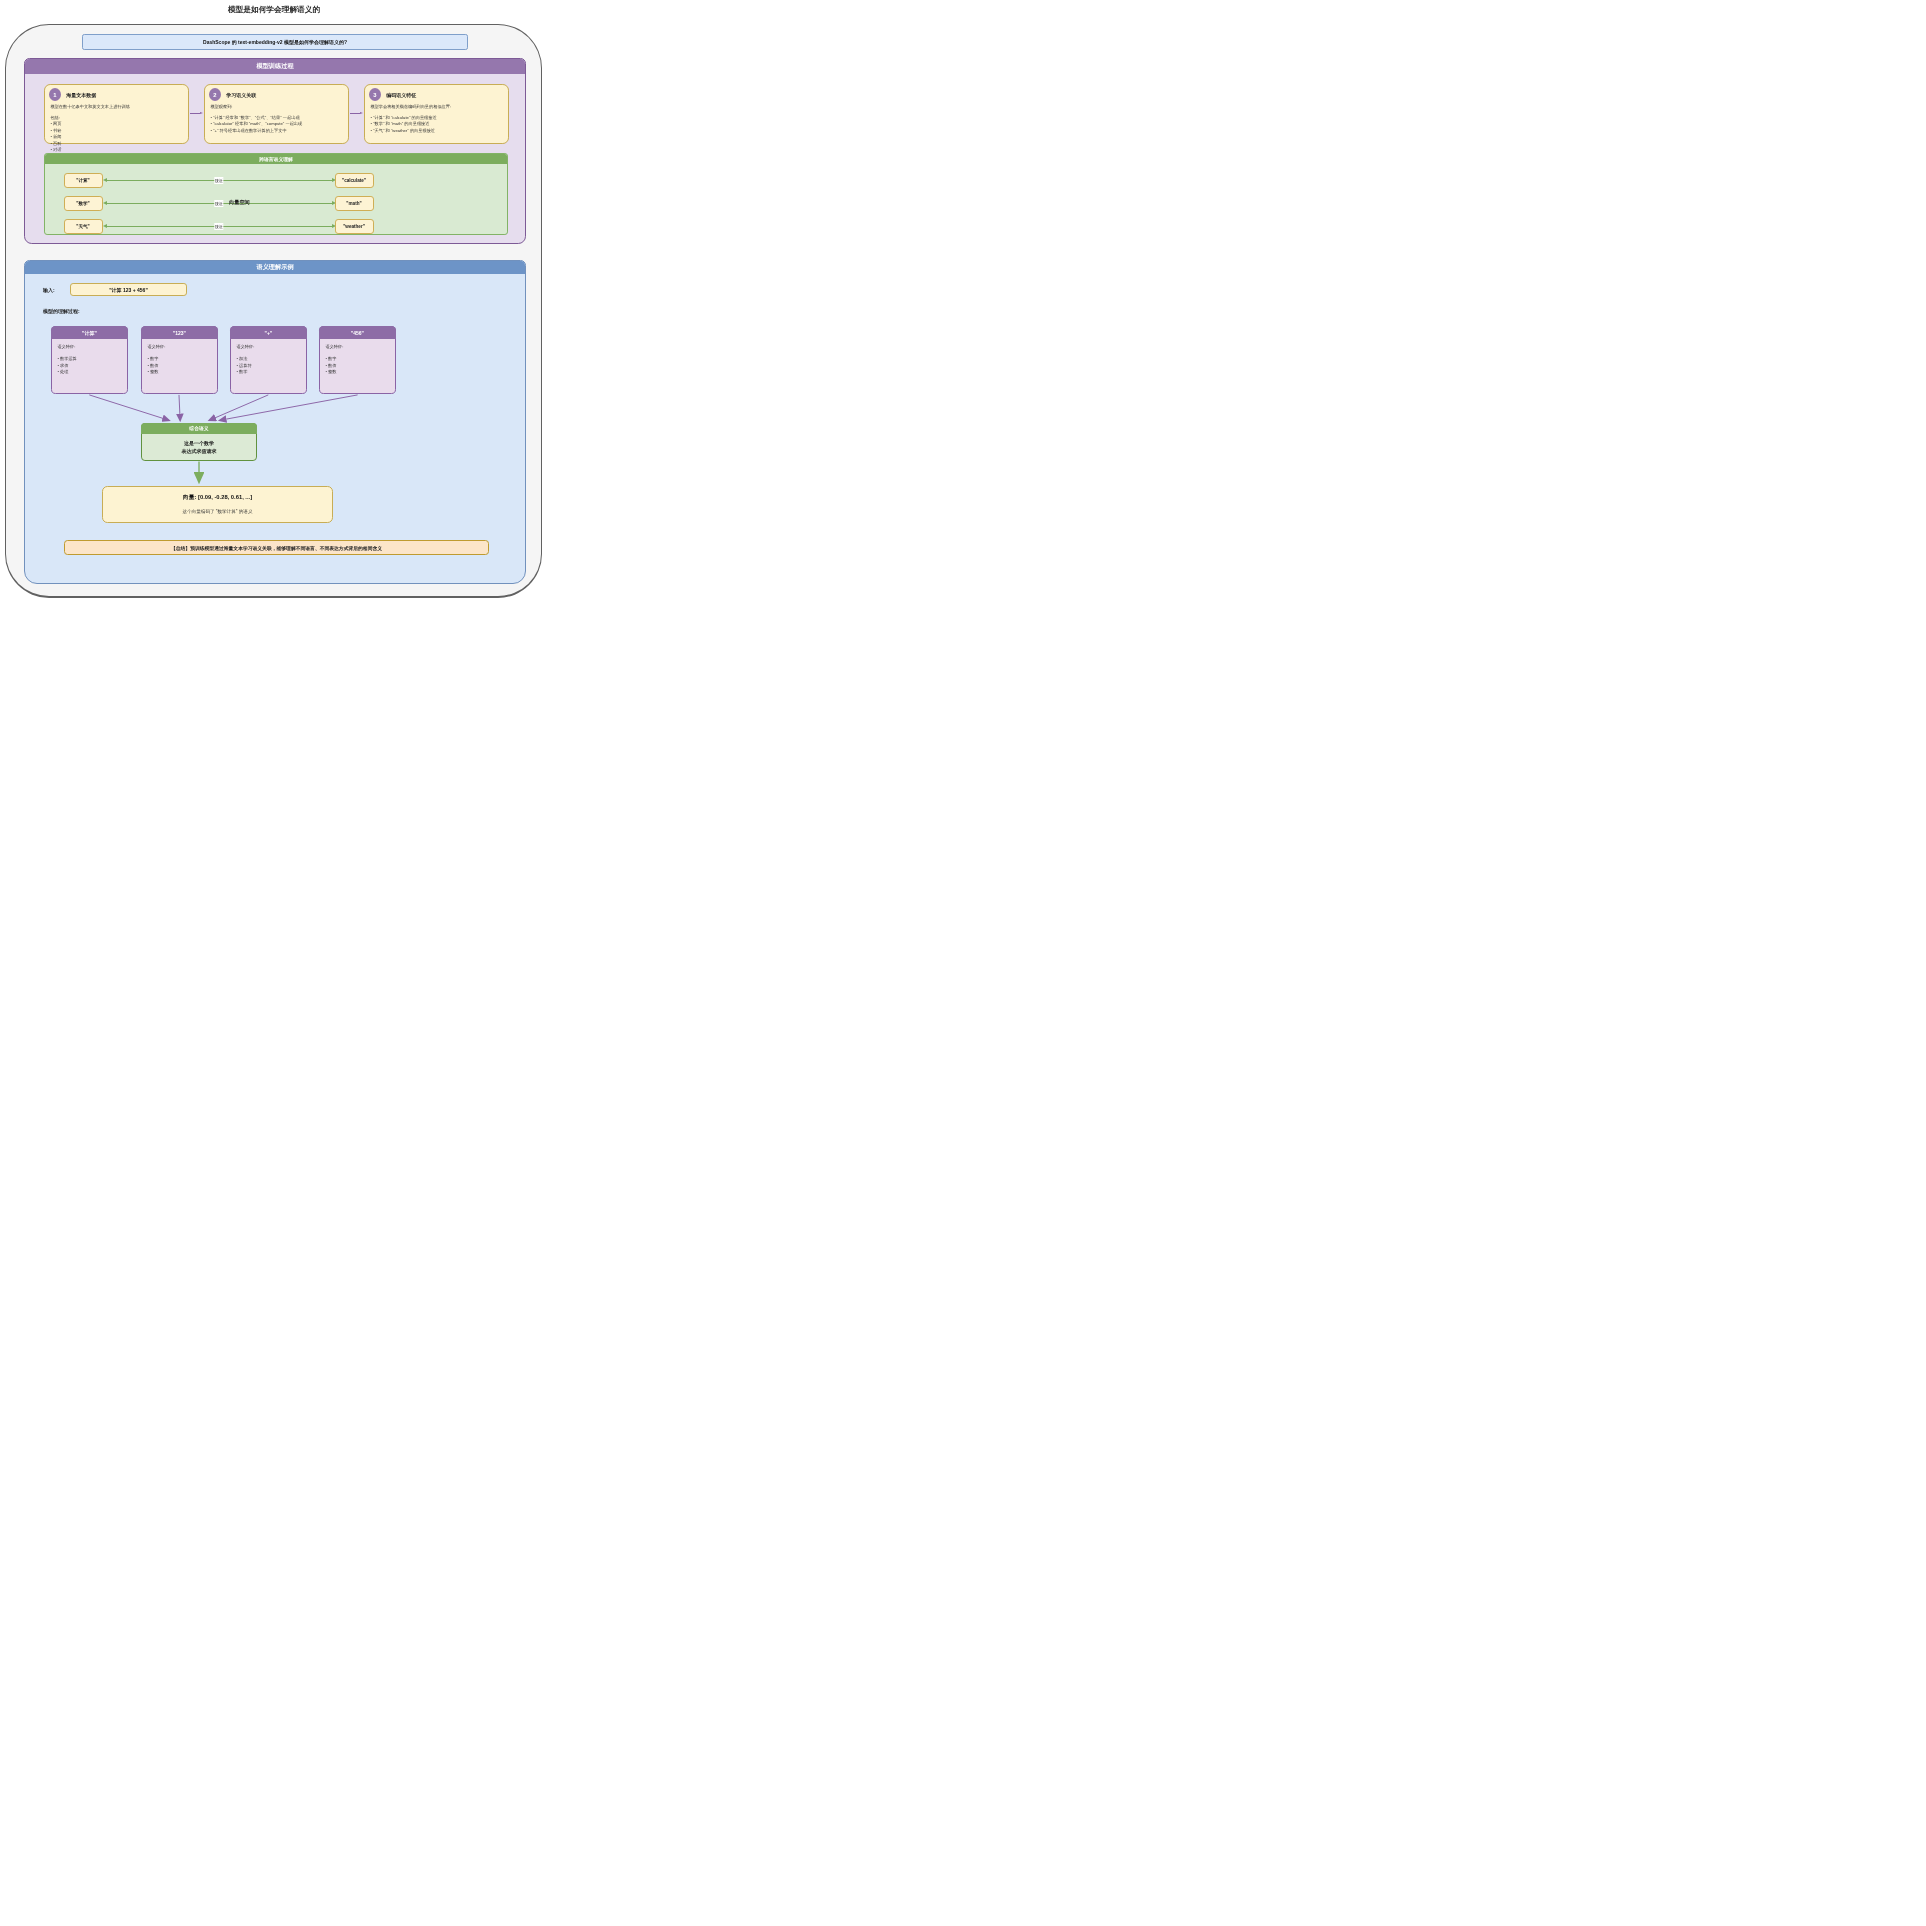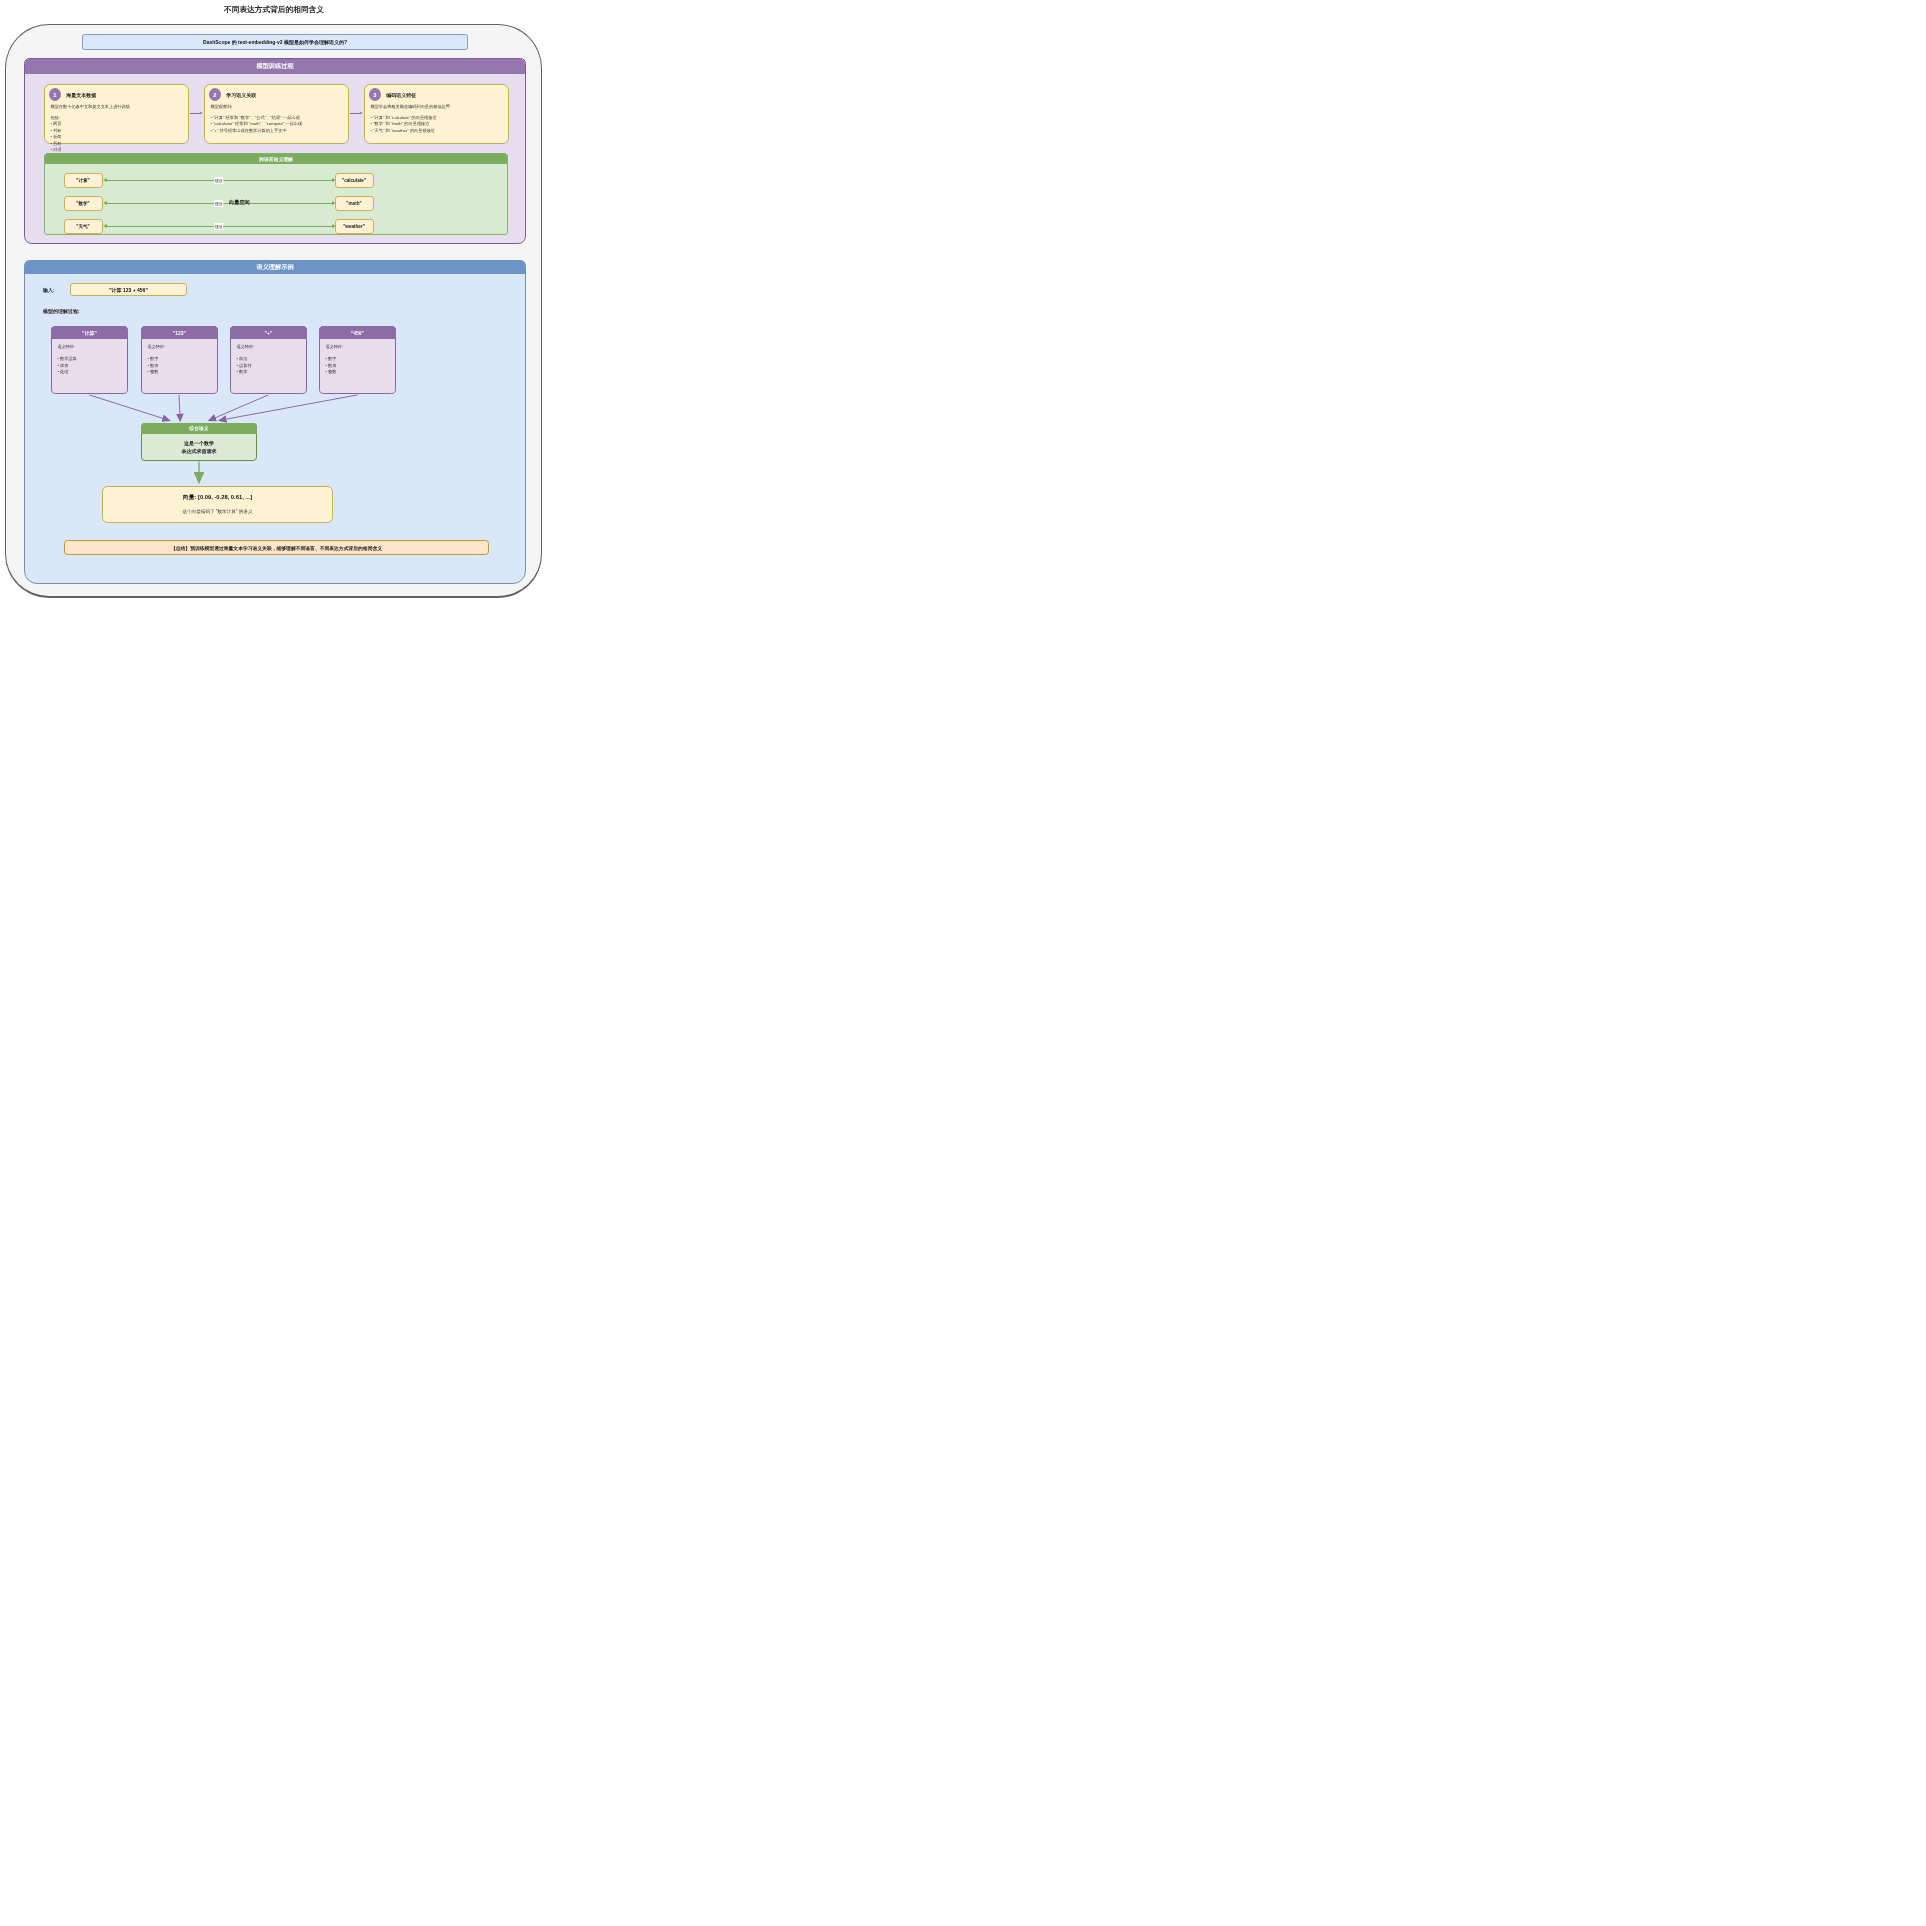--- a/index.html
+++ b/index.html
@@ -129,21 +129,21 @@
     background: #fce5c9; border: 1px solid #bf9b30; border-radius: 3.5px;
     display: flex; align-items: center; justify-content: center;
     font-size: 4.8px; font-weight: 600; color: #222;
   }
 </style>
 </head>
 <body>
 
 <div class="stage">
 
-  <div class="page-title">不同表达方式背后的相同含义</div>
+  <div class="page-title">模型是如何学会理解语义的</div>
 
   <div class="outer"></div>
 
   <div class="banner">DashScope 的 text-embedding-v2 模型是如何学会理解语义的?</div>
 
   <div class="section training">
     <div class="sec-header">模型训练过程</div>
 
     <div class="step-card" style="left:19px">
       <div class="step-head">

